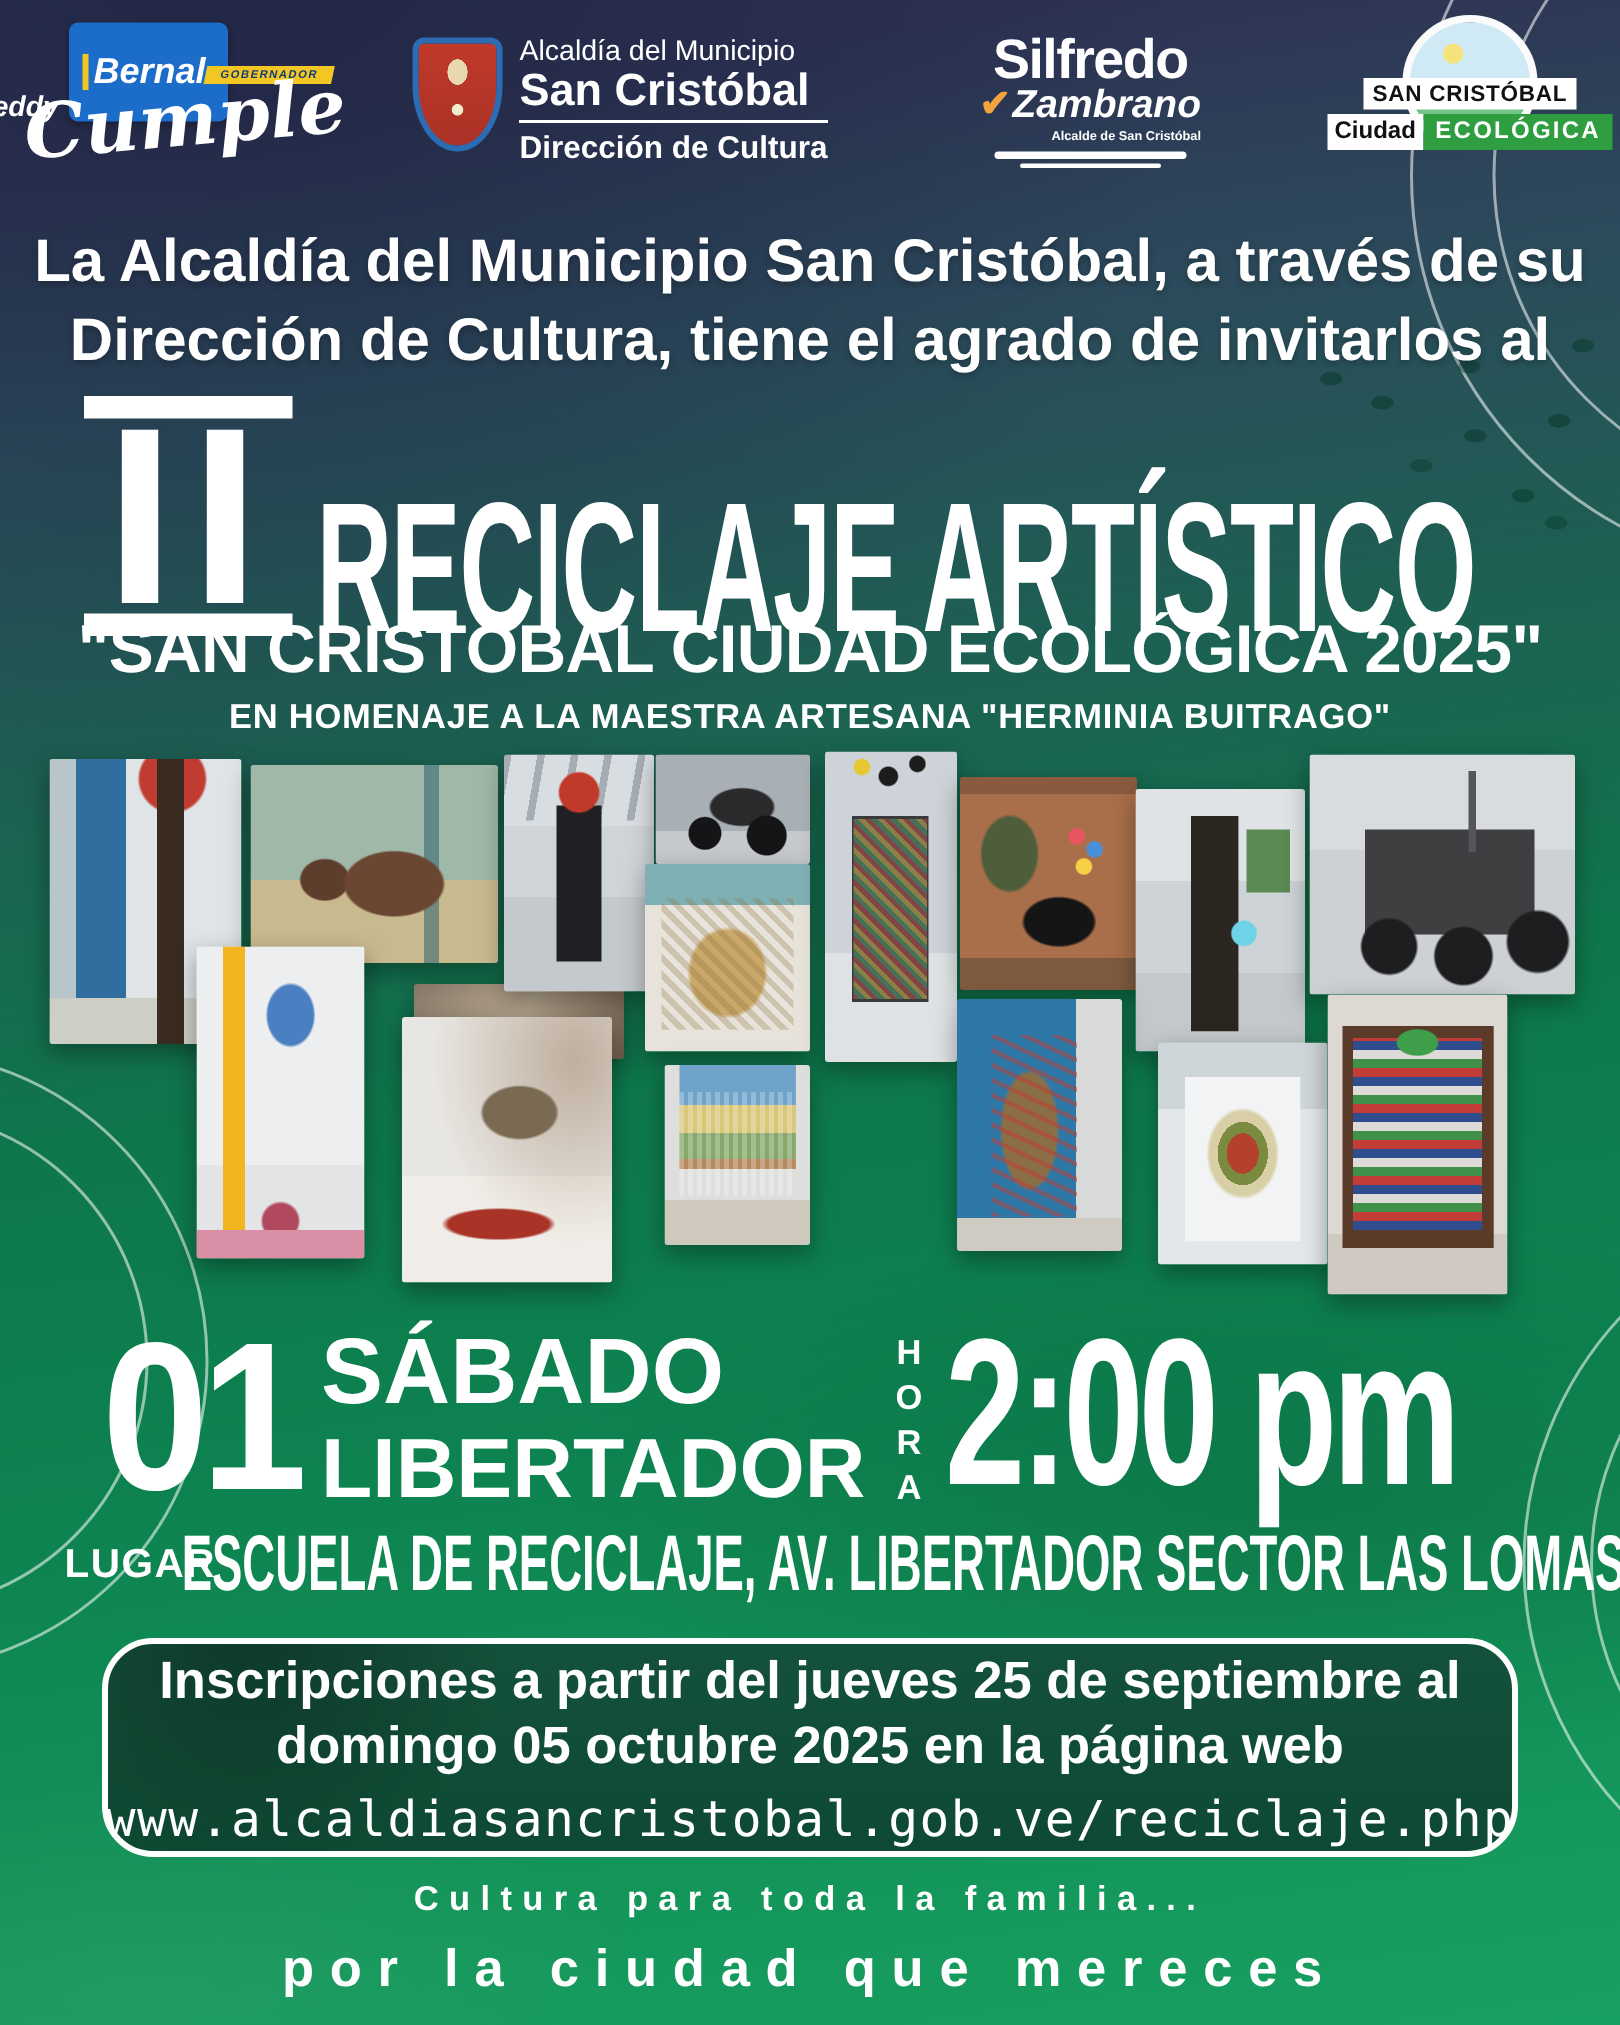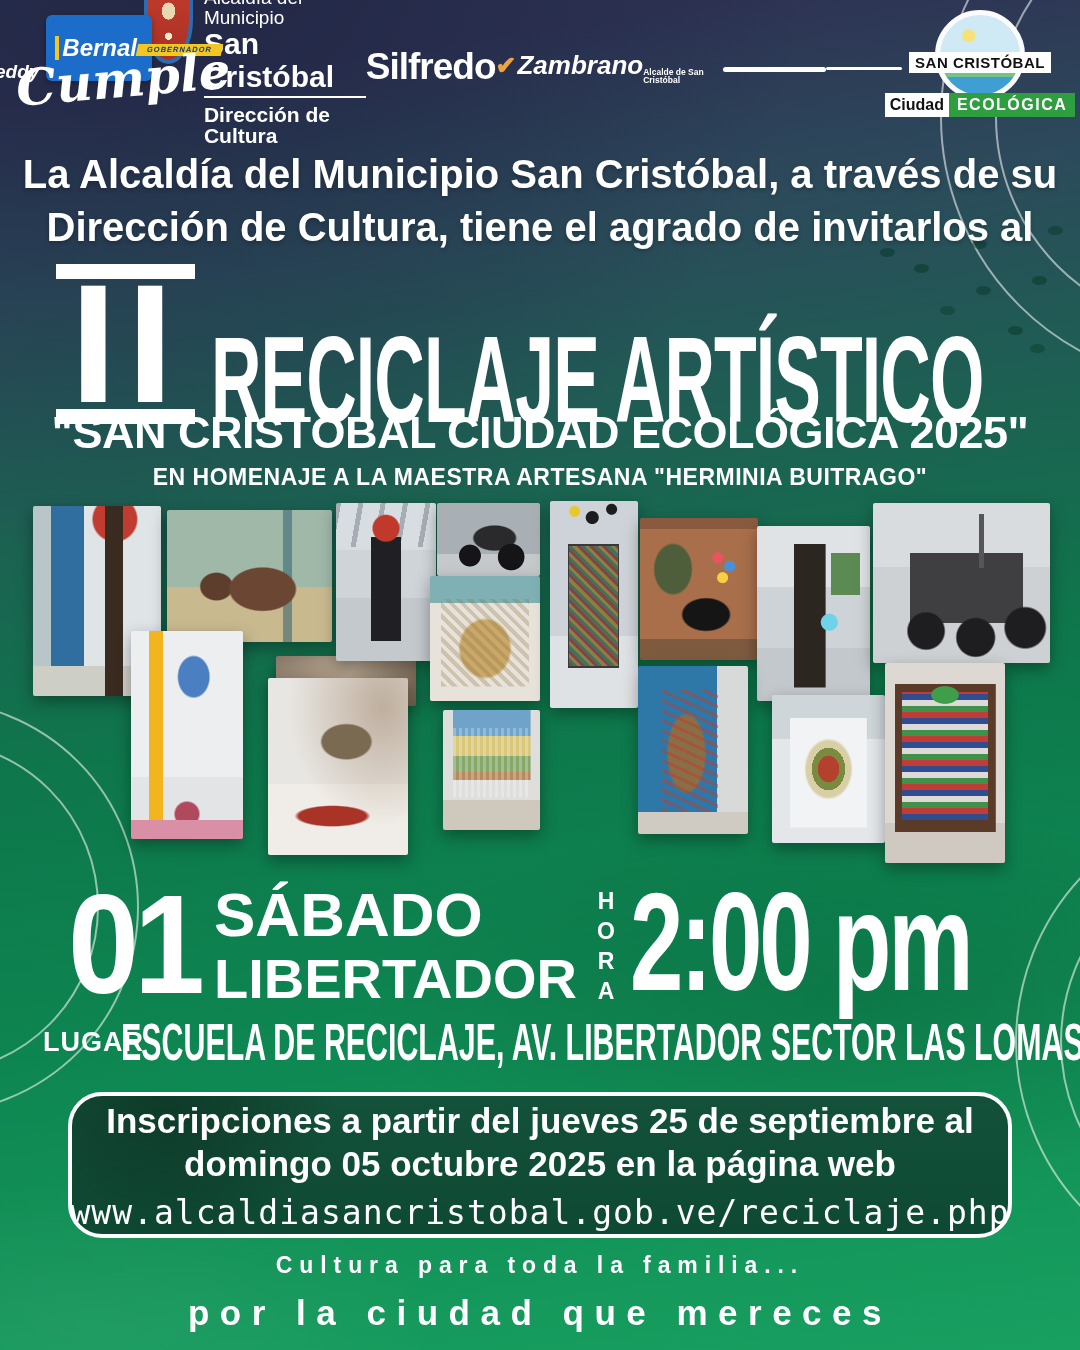--- a/index.html
+++ b/index.html
@@ -36,34 +36,34 @@
   .fb-role{background:#f3c723;color:#123a7a;font-weight:800;font-size:7.5px;line-height:1;padding:2px 10px;margin-top:3px;letter-spacing:1px;transform:skewX(-12deg);}
   .fb-script{position:absolute;left:-6px;top:46px;width:164px;text-align:center;font-family:"DejaVu Serif",serif;
     font-style:italic;font-weight:700;font-size:50px;line-height:1;transform:rotate(-5deg);}
   .logo-alc{display:flex;align-items:flex-start;gap:11px;}
   .alc-shield{width:52px;height:68px;border:4px solid #2b6cb3;border-radius:8px 8px 50% 50%/8px 8px 58% 58%;
     background:radial-gradient(ellipse 11px 14px at 50% 28%,#e8d8b0 0 60%,transparent 62%),
       radial-gradient(circle at 50% 65%,#f0eccd 0 7%,transparent 8%),linear-gradient(#c0392b,#a93226);}
   .alc-t1{font-weight:400;font-size:19px;line-height:1.05;}
   .alc-t2{font-weight:800;font-size:30px;line-height:1.1;border-bottom:2px solid #fff;padding-bottom:3px;}
   .alc-t3{font-weight:800;font-size:21px;line-height:1;margin-top:6px;}
-  .logo-sil{display:flex;flex-direction:row;align-items:center;}
+  .logo-sil{display:flex;flex-direction:column;align-items:center;}
   .sil-first{font-weight:800;font-size:37px;line-height:.95;letter-spacing:-1px;}
   .sil-row{display:flex;align-items:center;gap:1px;margin-top:-3px;}
   .sil-check{color:#f2a33c;font-size:25px;font-weight:800;}
   .sil-last{font-style:italic;font-weight:700;font-size:26px;line-height:1;}
   .sil-role{font-weight:700;font-size:8.5px;line-height:1;margin-top:2px;align-self:flex-end;}
   .stroke1{width:128px;height:5px;background:#fff;border-radius:3px;margin-top:6px;}
   .stroke2{width:94px;height:3px;background:#fff;border-radius:2px;margin-top:3px;}
   .logo-eco{position:relative;width:156px;height:114px;display:flex;flex-direction:column;align-items:center;}
   .eco-circle{position:absolute;top:0;width:80px;height:80px;border-radius:50%;border:5px solid #fbfbfb;
     background:radial-gradient(circle at 36% 26%,#f5e27a 0 8%,transparent 9%),
       linear-gradient(180deg,#cfe9f5 0 60%,#74c48a 60% 78%,#3f9ed4 78% 100%);}
   .eco-city{position:relative;margin-top:42px;background:#fff;color:#111;font-weight:800;font-size:15px;line-height:1;padding:3px 6px;letter-spacing:.5px;}
-  .eco-row{position:relative;display:flex;margin-top:20px;align-items:center;}
+  .eco-row{position:relative;display:flex;margin-top:3px;align-items:center;}
   .eco-w1{background:#fff;color:#111;font-weight:800;font-size:16px;line-height:1;padding:4px 5px;}
   .eco-w2{background:#2f9e41;color:#fff;font-weight:700;font-size:16px;line-height:1;padding:4px 8px;letter-spacing:1.5px;}
   
   .intro{position:absolute;top:148px;left:0;right:0;text-align:center;font-weight:700;font-size:40px;line-height:1.33;text-shadow:0 2px 4px rgba(0,0,0,.25);}
   
   .numeral{position:absolute;left:56px;top:264px;border-top:15px solid #fff;border-bottom:15px solid #fff;
     padding:2px 12px 0 14px;font-weight:700;font-size:168px;line-height:.76;letter-spacing:10px;text-indent:0;}
   .title1{position:absolute;left:214px;top:256px;font-weight:800;font-size:63px;line-height:1;letter-spacing:0;}
   .title2{position:absolute;left:211px;top:322px;font-weight:800;font-size:76px;line-height:.95;letter-spacing:-1px;
     transform:scale(.92,1.62);transform-origin:left top;white-space:nowrap;}

